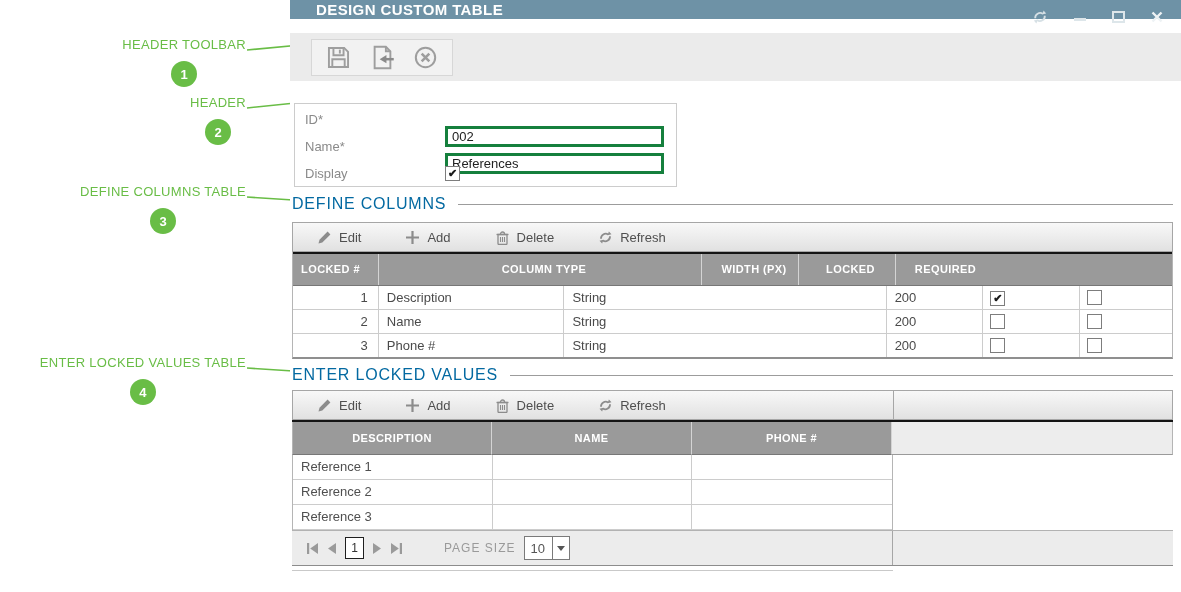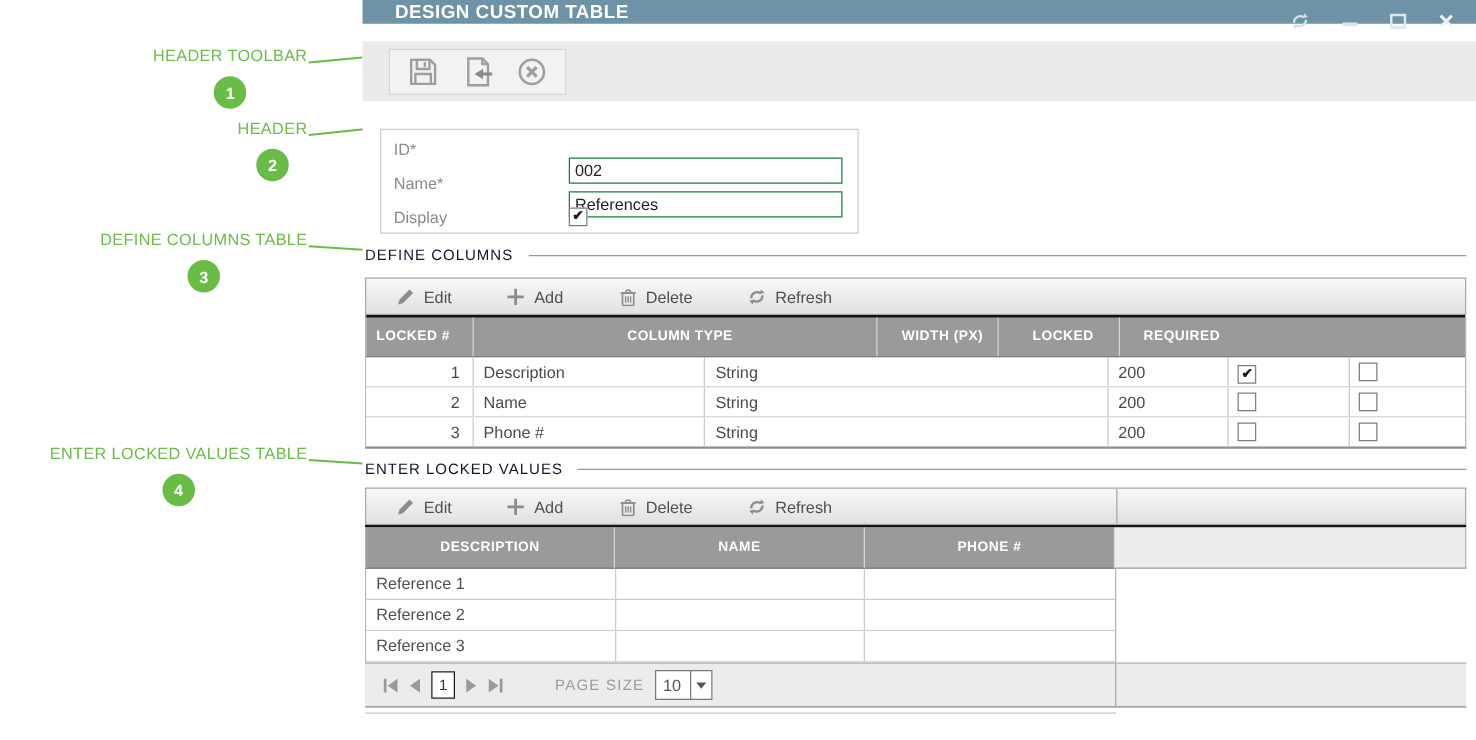--- a/index.html
+++ b/index.html
@@ -16,33 +16,33 @@
   .wc-min{width:12px;height:3px;background:#dde6ea;margin-top:6px;}
   .wc-max{width:9px;height:8px;border:2px solid #dde6ea;background:transparent;}
 
   .main-toolbar{position:absolute;left:0;top:33px;width:891px;height:48px;background:#ebebeb;}
   .icon-group{position:absolute;left:21px;top:6px;width:142px;height:37px;background:#f2f2f2;
               border:1px solid #d7d7d7;display:flex;align-items:center;justify-content:space-between;
               padding:0 13px;box-sizing:border-box;}
   .tbtn{display:flex;align-items:center;justify-content:center;cursor:pointer;}
 
   
-  .header-box{position:absolute;left:14px;top:103px;width:383px;height:84px;border:1px solid #cccccc;
+  .header-box{position:absolute;left:4px;top:103px;width:383px;height:84px;border:1px solid #cccccc;
               box-sizing:border-box;padding-top:2px;}
   .form-row{display:flex;align-items:center;height:27px;}
   .form-label{width:150px;padding-left:10px;font-size:13px;color:#8a8a8a;box-sizing:border-box;}
-  .form-input{width:219px;height:21px;border:1px solid #15803d;font-family:"Liberation Sans",sans-serif;
+  .form-input{width:219px;height:21px;border:3px solid #15803d;font-family:"Liberation Sans",sans-serif;
               font-size:13px;color:#222;padding:0 4px;box-sizing:border-box;background:#fff;margin-top:33px;}
   .checkbox{display:inline-block;width:13px;height:13px;border:1px solid #7d7d7d;background:#fff;
             font-size:11px;line-height:12px;text-align:center;color:#1a1a1a;font-weight:bold;}
 
   
   .section{position:absolute;left:2px;width:881px;}
   .legend-row{display:flex;align-items:center;height:14px;}
-  .legend-text{font-size:12px;color:#0f172a;letter-spacing:.8px;white-space:nowrap;padding-right:12px;}
+  .legend-text{font-size:16px;color:#0369a1;letter-spacing:.8px;white-space:nowrap;padding-right:12px;}
   .legend-line{flex:1;border-top:1px solid #9c9c9c;margin-top:1px;}
 
   .grid-toolbar{position:relative;height:30px;border:1px solid #a6a6a6;box-sizing:border-box;
                 background:linear-gradient(#f8f8f8,#e1e1e1);display:flex;align-items:center;
                 padding-left:24px;gap:44px;}
   .gbtn{display:flex;align-items:center;gap:7px;font-size:13px;color:#4f4f4f;cursor:pointer;}
   .tb-divider{position:absolute;left:600px;top:0;bottom:0;border-left:1px solid #a6a6a6;}
 
   
   .grid{border-left:1px solid #b5b5b5;border-right:1px solid #b5b5b5;border-bottom:2px solid #8f8f8f;box-sizing:border-box;}

